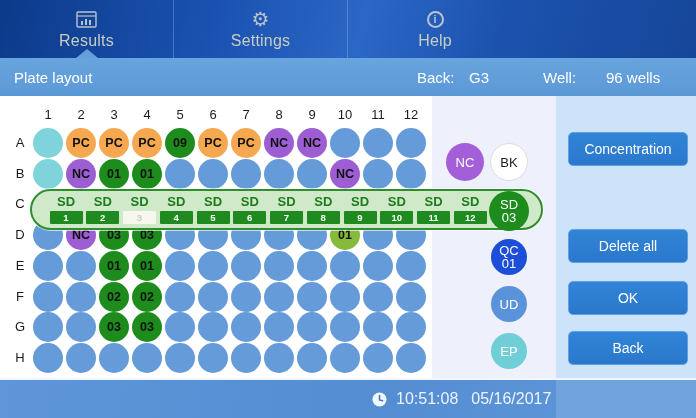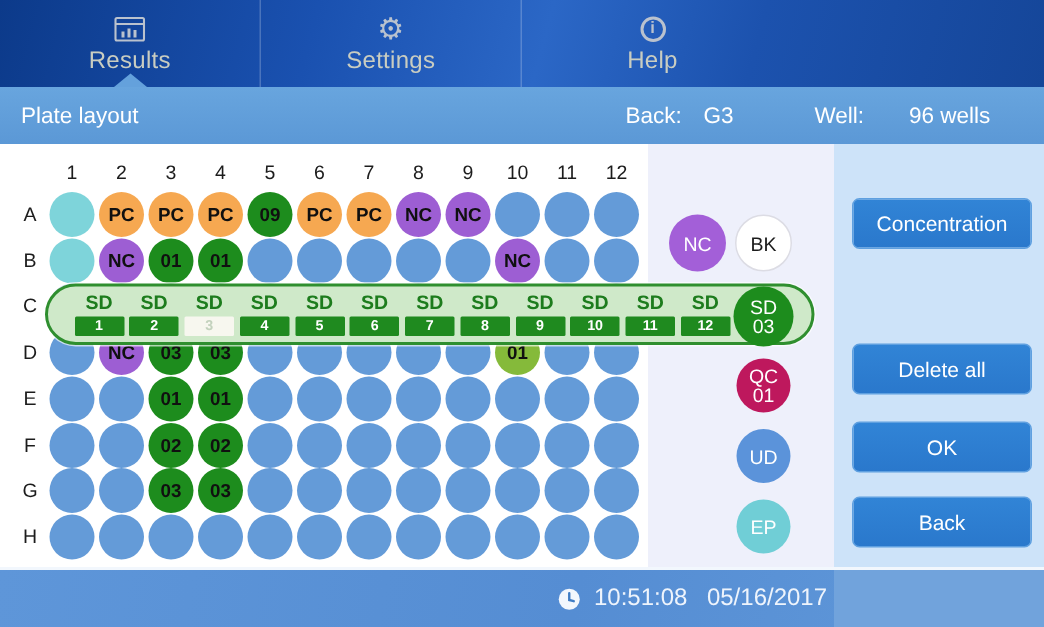--- a/index.html
+++ b/index.html
@@ -322,21 +322,21 @@
         <div class="legend-item" style="left: 446px; top: 47px; width: 38px; height: 38px; background: rgb(163, 95, 216); color: rgb(255, 255, 255);">
           <div>NC</div>
         </div>
         <div class="legend-item" style="left: 490px; top: 47px; width: 38px; height: 38px; background: rgb(255, 255, 255); color: rgb(28, 28, 28); border: 1px solid rgb(220, 220, 228);">
           <div>BK</div>
         </div>
         <div class="legend-item" style="left: 489px; top: 95px; width: 40px; height: 40px; background: rgb(29, 140, 29); color: rgb(255, 255, 255);">
           <div>SD</div>
           <div>03</div>
         </div>
-        <div class="legend-item" style="left: 491px; top: 143px; width: 36px; height: 36px; background: #be185d; color: rgb(255, 255, 255);">
+        <div class="legend-item" style="left: 491px; top: 143px; width: 36px; height: 36px; background: #1d4ed8; color: rgb(255, 255, 255);">
           <div>QC</div>
           <div>01</div>
         </div>
         <div class="legend-item" style="left: 491px; top: 190px; width: 36px; height: 36px; background: rgb(91, 147, 218); color: rgb(255, 255, 255);">
           <div>UD</div>
         </div>
         <div class="legend-item" style="left: 491px; top: 237px; width: 36px; height: 36px; background: rgb(112, 206, 214); color: rgb(255, 255, 255);">
           <div>EP</div>
         </div>
       </div>

